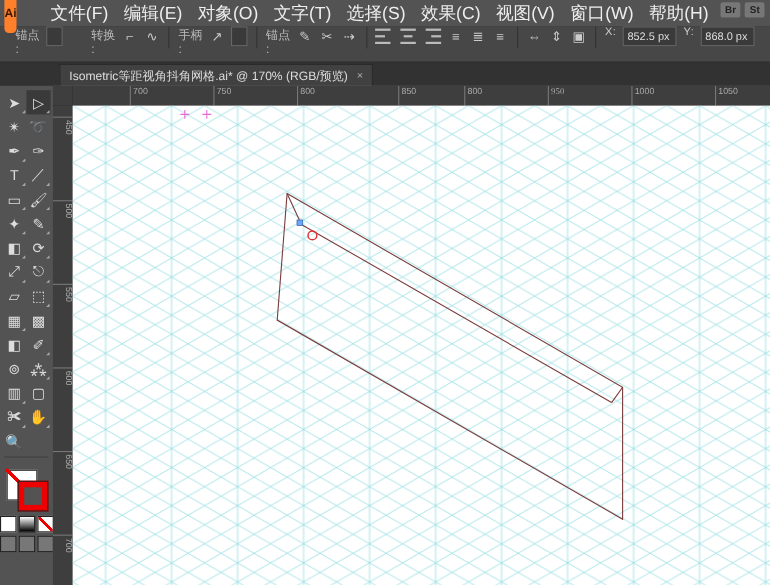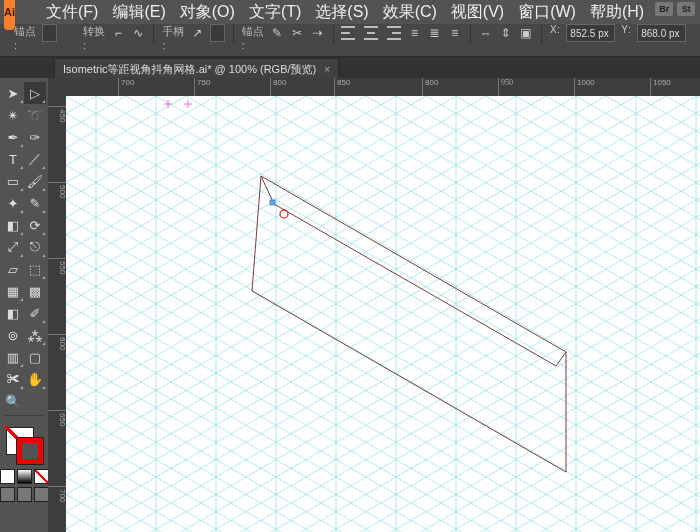--- a/index.html
+++ b/index.html
@@ -139,21 +139,21 @@
   <span class="ico">▣</span>
   <span class="sep"></span>
   <span class="coord">X:</span>
   <span class="coordval">852.5 px</span>
   <span class="coord">Y:</span>
   <span class="coordval">868.0 px</span>
 </div>
 
 <div id="tabbar">
   <div class="tab">
-    <span>Isometric等距视角抖角网格.ai* @ 100% (RGB/预览)</span>
+    <span>Isometric等距视角抖角网格.ai* @ 170% (RGB/预览)</span>
     <span class="close">×</span>
   </div>
 </div>
 
 <div id="workspace">
 
   <div id="tools">
     <div class="row">
         <div class="tool">➤<span class="tri"></span></div>
         <div class="tool sel">▷<span class="tri"></span></div>
@@ -230,21 +230,21 @@
       <div></div>
     </div>
   </div>
 
   <div id="canvaswrap">
     <div id="ruler-corner"></div>
     <div id="ruler-h">
         <div class="tick" style="left: 52px;">700</div>
         <div class="tick" style="left: 128px;">750</div>
         <div class="tick" style="left: 204px;">800</div>
-        <div class="tick" style="left: 268px;">850</div>
+        <div class="tick" style="left: 296px;">850</div>
         <div class="tick" style="left: 356px;">800</div>
         <div class="tick" style="left: 432px; font-family: Liberation Serif, serif;">950</div>
         <div class="tick" style="left: 508px;">1000</div>
         <div class="tick" style="left: 584px;">1050</div>
       </div>
     <div id="ruler-v">
         <div class="tick" style="top: 10px;">450</div>
         <div class="tick" style="top: 86px;">500</div>
         <div class="tick" style="top: 162px;">550</div>
         <div class="tick" style="top: 238px;">600</div>

